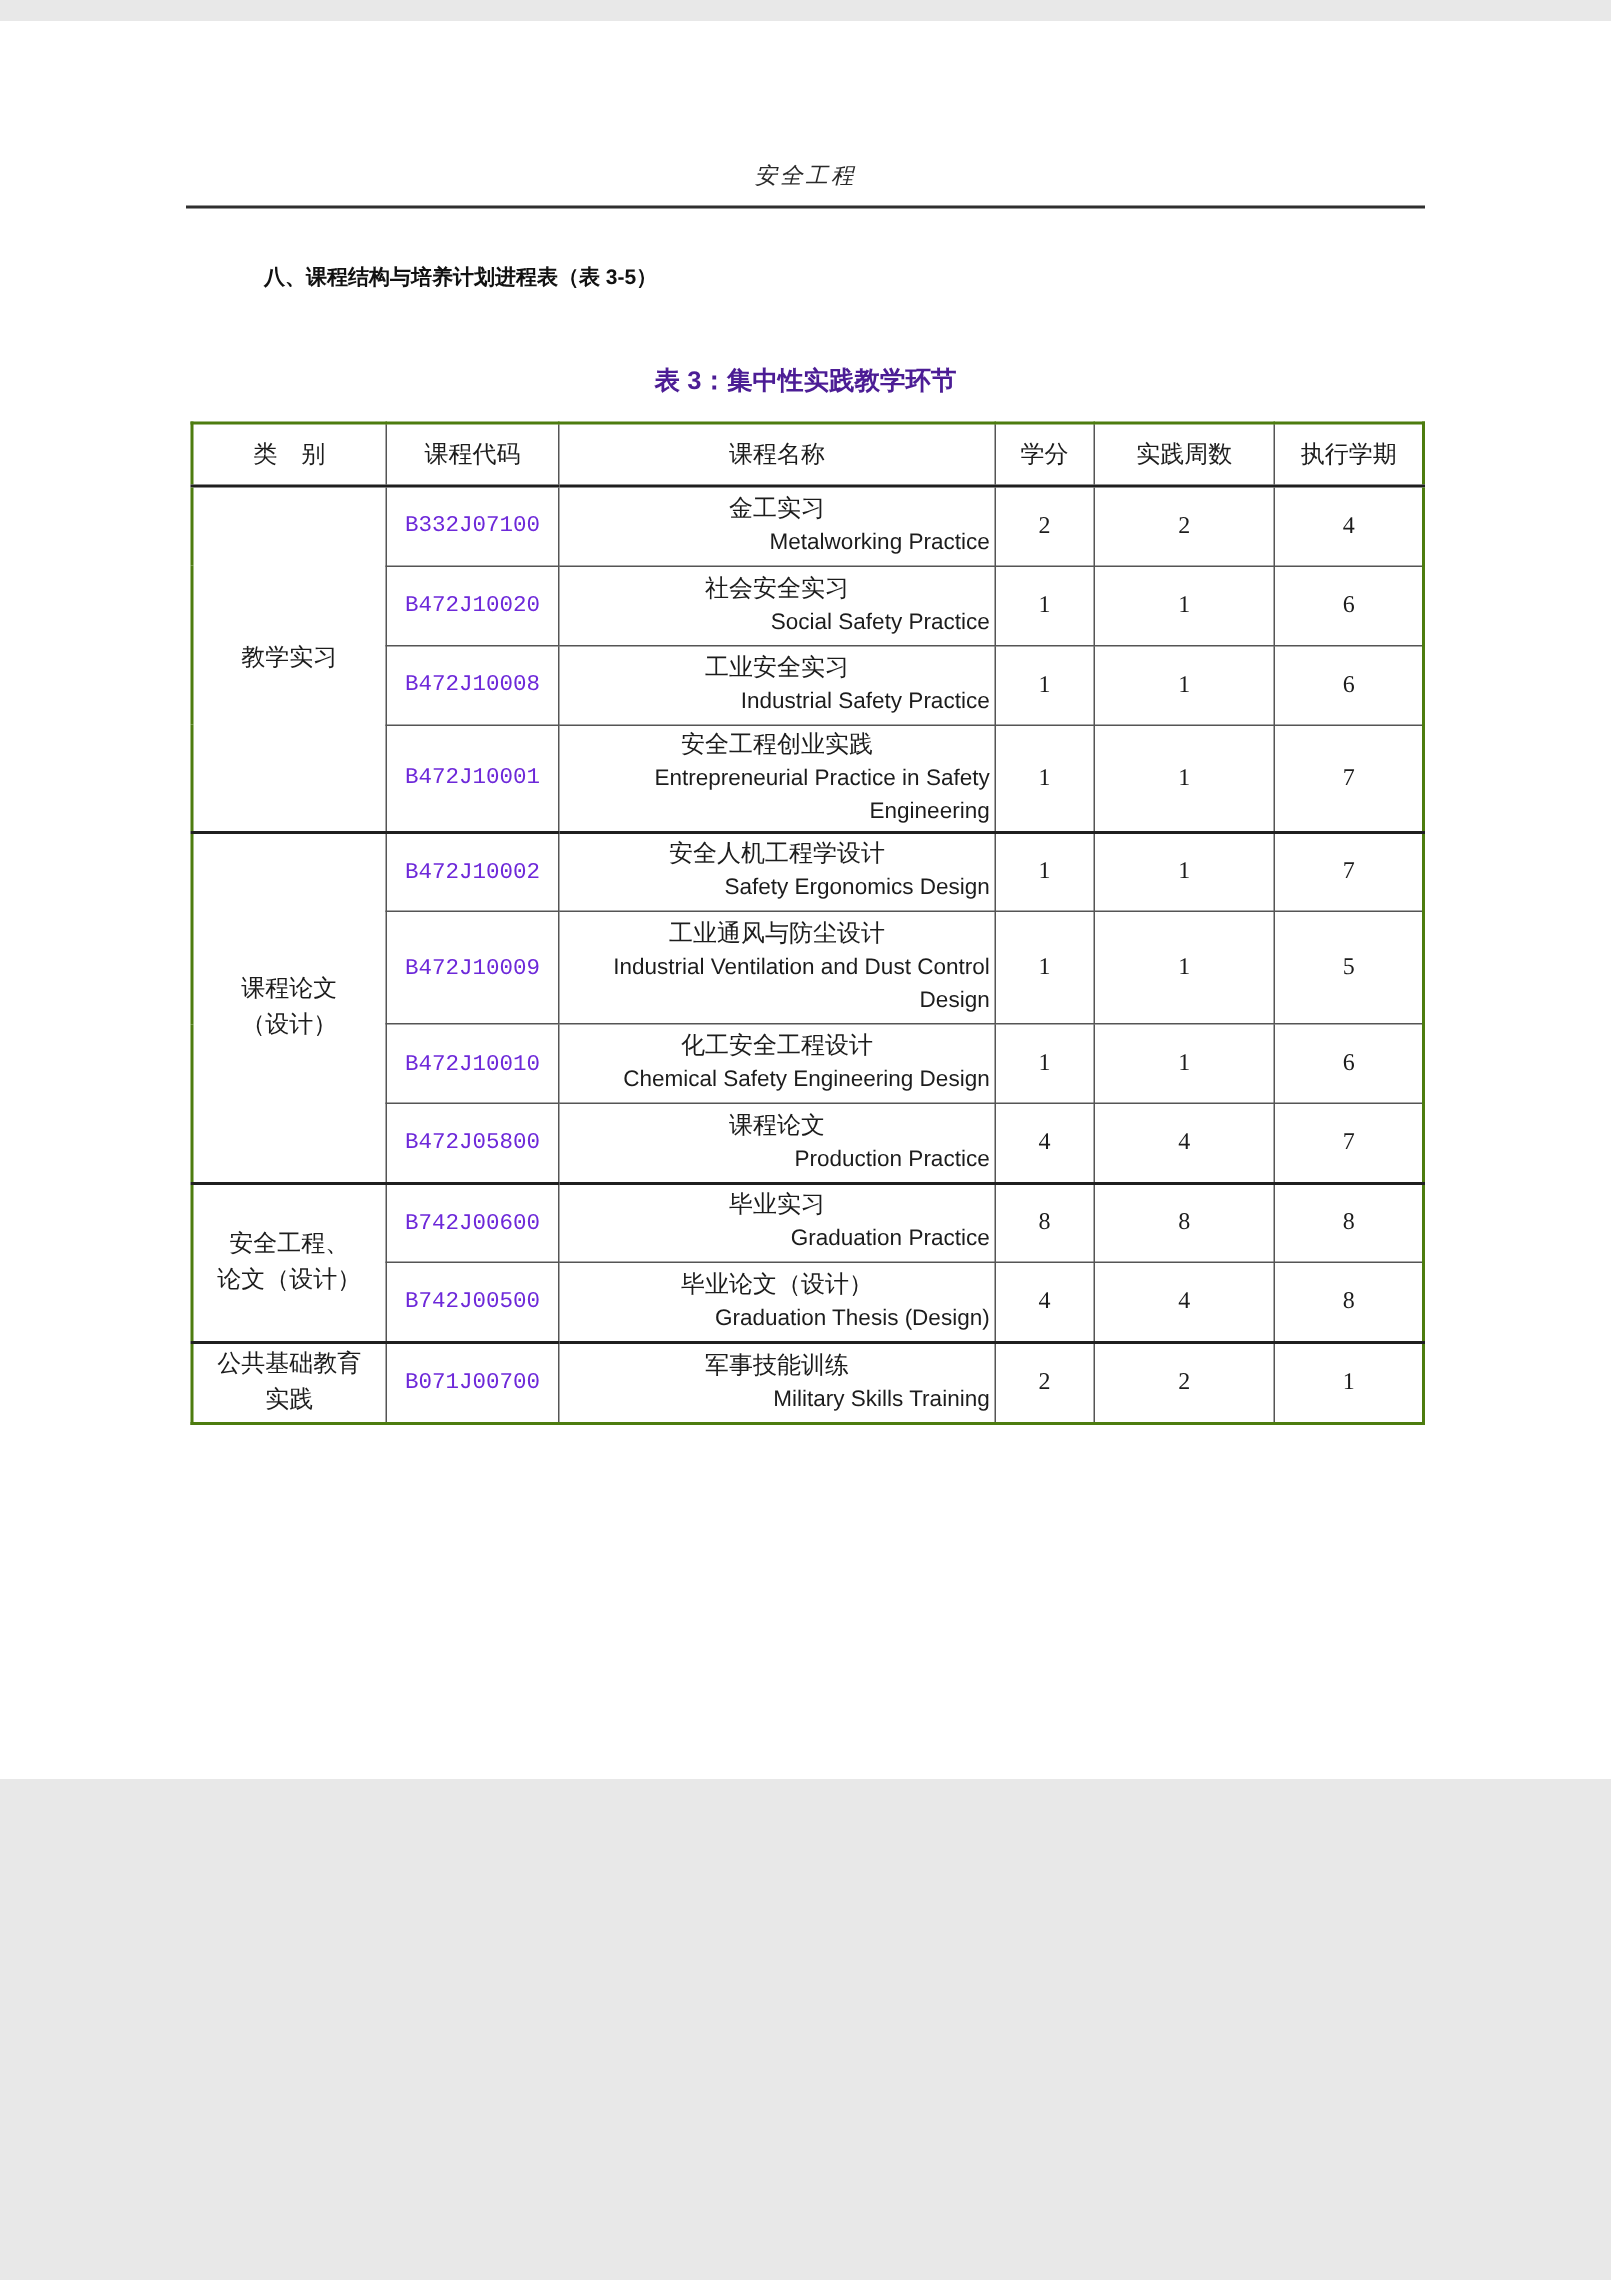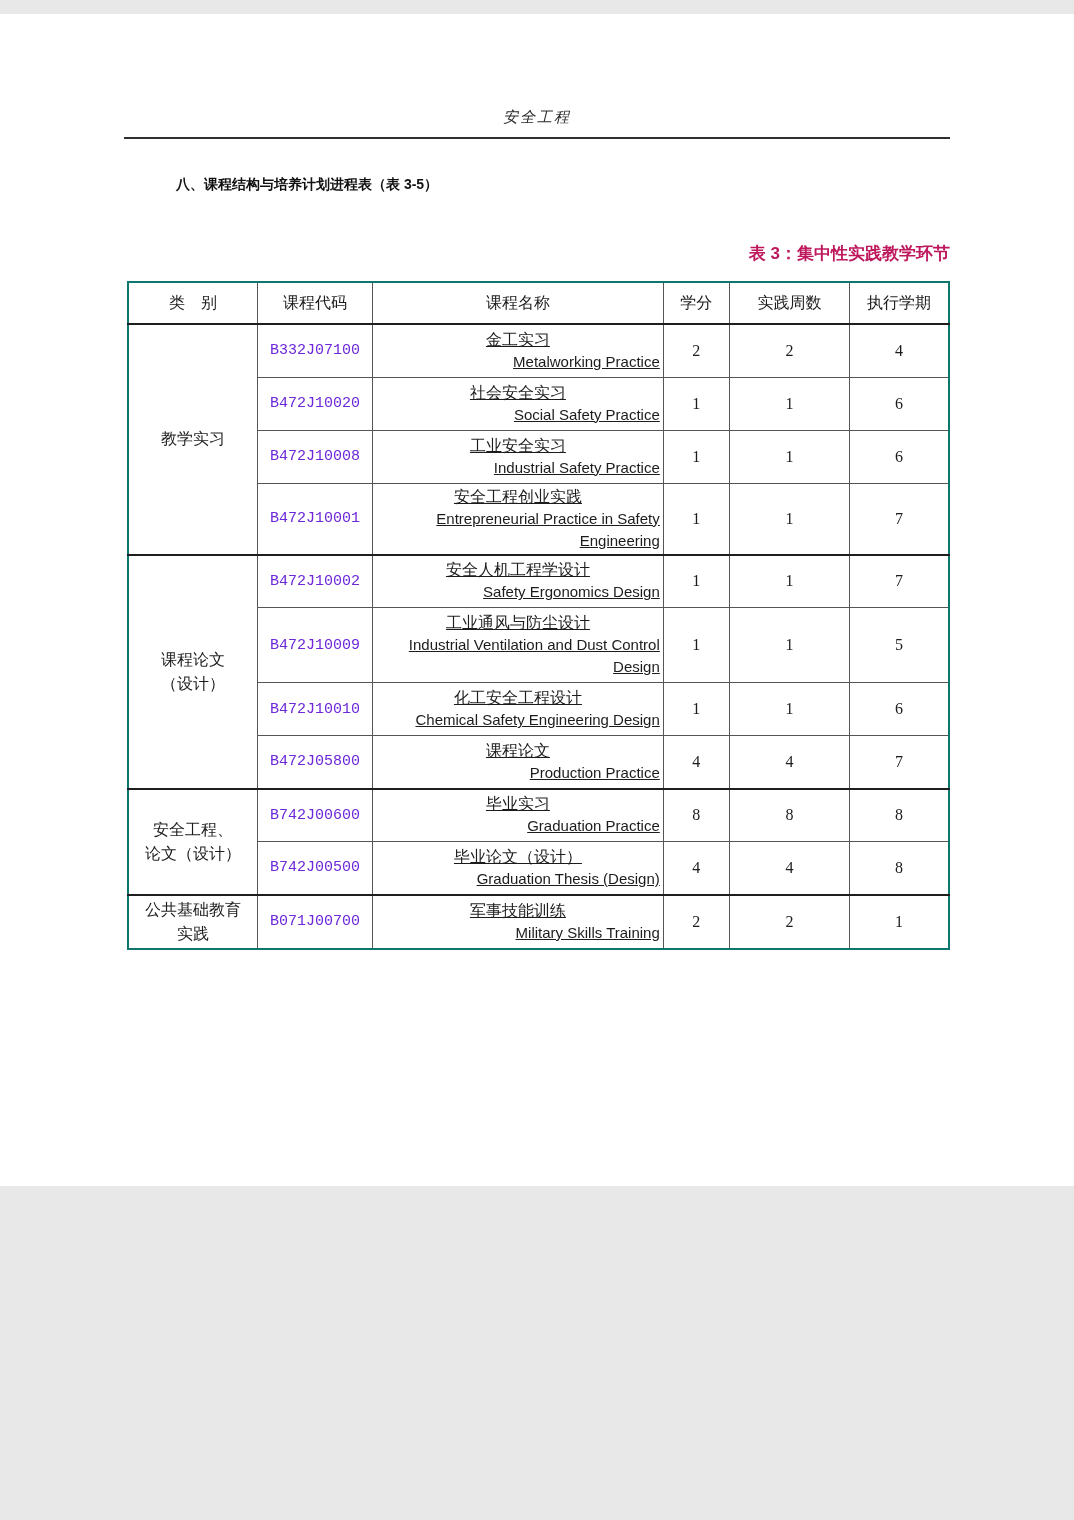--- a/index.html
+++ b/index.html
@@ -43,34 +43,34 @@
     font-family: "Liberation Sans", "DejaVu Sans", sans-serif;
     font-weight: bold;
     font-size: 14px;
     color: #111111;
   }
   .table-caption {
     position: absolute;
     top: 228px;
     left: 124px;
     width: 826px;
-    text-align: right;
+    text-align: center;
     font-family: "Liberation Sans", "DejaVu Sans", sans-serif;
     font-weight: bold;
     font-size: 17px;
-    color: #be185d;
+    color: #4c1d95;
   }
   table.courses {
     position: absolute;
     top: 267px;
     left: 127px;
     width: 823px;
     table-layout: fixed;
     border-collapse: collapse;
-    border: 2px solid #0f766e;
+    border: 2px solid #4d7c0f;
   }
   table.courses th, table.courses td {
     border: 1px solid #555555;
     padding: 2px 3px;
     text-align: center;
     vertical-align: middle;
     background: #ffffff;
   }
   table.courses thead th {
     border-bottom: 2px solid #1f1f1f;
@@ -88,21 +88,21 @@
     font-family: "Liberation Serif", "DejaVu Serif", serif;
     font-size: 16px;
     white-space: pre-line;
     line-height: 24px;
   }
   td.code {
     font-family: Liberation Mono, monospace;
     font-size: 15px;
     color: #6d28d9;
   }
-  td.name { line-height: 22px; text-decoration: underline; }
+  td.name { line-height: 22px; }
   .name-zh {
     font-family: "Liberation Serif", "DejaVu Serif", serif;
     font-size: 16px;
   }
   .name-en {
     font-family: "Liberation Sans", "DejaVu Sans", sans-serif;
     font-size: 15px;
     text-align: right;
   }
   td.num {

